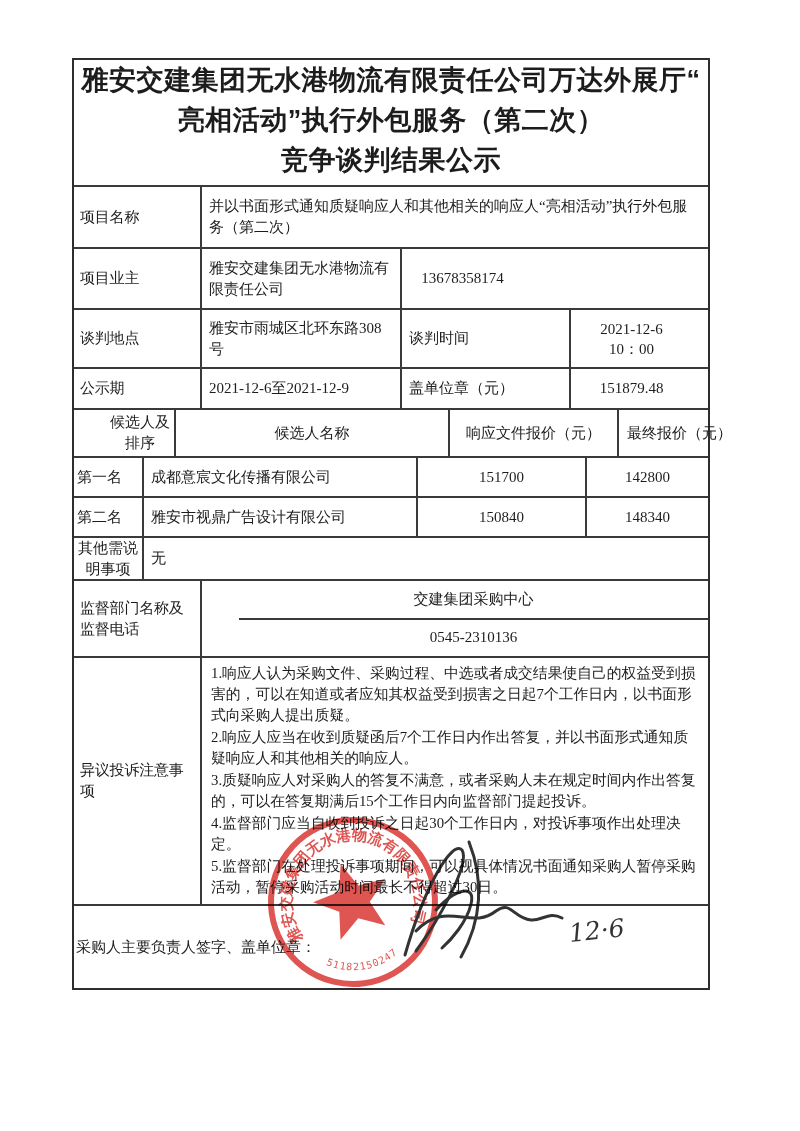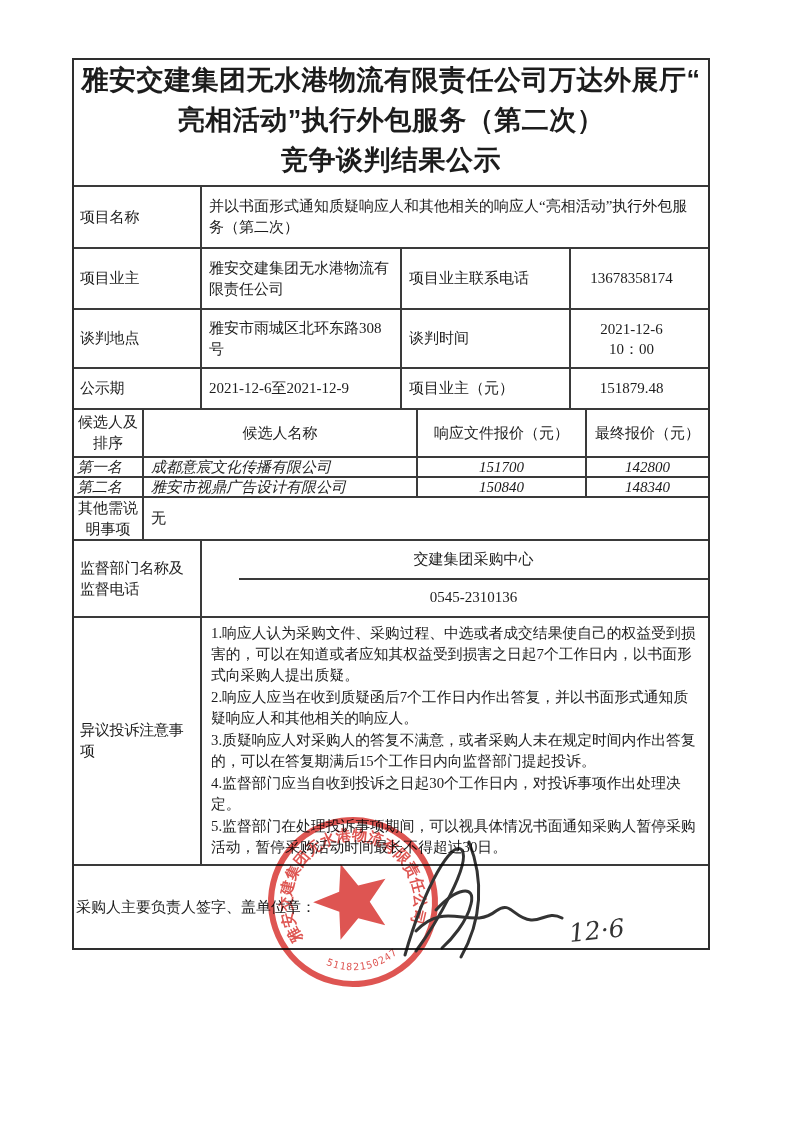--- a/index.html
+++ b/index.html
@@ -28,21 +28,21 @@
   .w-col3{width:169px;flex:none;}
   .w-col4{width:121px;flex:none;}
   .w-rest{flex:1;}
   .title-row{
     height:125px;flex-direction:column;justify-content:center;align-items:center;
     border-bottom:2px solid #3a3a3a;text-align:center;
     font-family:"Liberation Sans","DejaVu Sans",sans-serif;
     font-weight:700;font-size:27px;line-height:40px;letter-spacing:0.5px;
   }
   .h62{height:62px;} .h61{height:61px;} .h59{height:59px;} .h41{height:41px;}
-  .h48{height:48px;} .h32{height:20px;font-style:italic;} .h43{height:43px;} .h77{height:77px;}
+  .h48{height:48px;padding-left:32px;} .h32{height:40px;} .h43{height:43px;} .h77{height:77px;}
   .h248{height:248px;} .h82{height:82px;}
   .substack{display:flex;flex-direction:column;flex:1;padding-left:37px;}
   .subrow{flex:1;display:flex;align-items:center;justify-content:center;
     border-bottom:2px solid #3a3a3a;font-size:15px;}
   .subrow:last-child{border-bottom:none;}
   .objection-body{flex:1;display:flex;flex-direction:column;justify-content:center;
     padding:20px 9px;font-size:14.8px;line-height:21px;}
   .objection-body p{margin:0 0 1px 0;}
   .sig-row{position:relative;align-items:center;}
   .sig-label{font-size:15px;padding-left:2px;}
@@ -63,38 +63,37 @@
   </div>
 
   <div class="row h62">
     <div class="cell w-label">项目名称</div>
     <div class="cell w-rest">并以书面形式通知质疑响应人和其他相关的响应人“亮相活动”执行外包服务（第二次）</div>
   </div>
 
   <div class="row h61">
     <div class="cell w-label">项目业主</div>
     <div class="cell w-col2">雅安交建集团无水港物流有限责任公司</div>
-    <div class="cell w-col3">项目业主联系电话</div>
     <div class="cell w-col4 c-center">13678358174</div>
   </div>
 
   <div class="row h59">
     <div class="cell w-label">谈判地点</div>
     <div class="cell w-col2">雅安市雨城区北环东路308号</div>
     <div class="cell w-col3">谈判时间</div>
     <div class="cell w-col4 c-center time-cell">
       <span>2021-12-6</span>
       <span>10：00</span>
     </div>
   </div>
 
   <div class="row h41">
     <div class="cell w-label">公示期</div>
     <div class="cell w-col2">2021-12-6至2021-12-9</div>
-    <div class="cell w-col3">项目业主（元）</div>
+    <div class="cell w-col3">盖单位章（元）</div>
     <div class="cell w-col4 c-center">151879.48</div>
   </div>
 
   <div class="row h48">
     <div class="cell w-narrow">候选人及排序</div>
     <div class="cell w-col2c c-center">候选人名称</div>
     <div class="cell w-col3 c-center">响应文件报价（元）</div>
     <div class="cell w-col4 c-center">最终报价（元）</div>
   </div>
 

